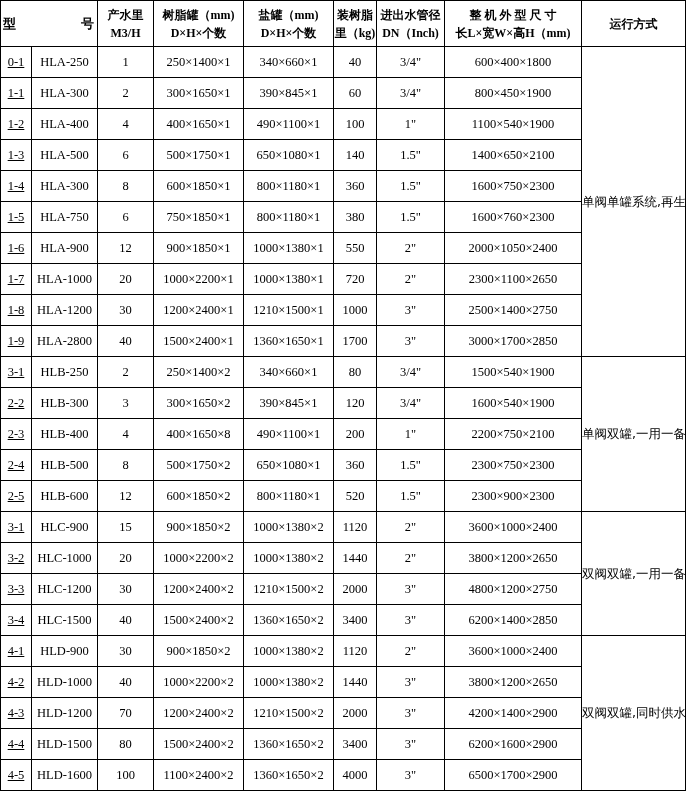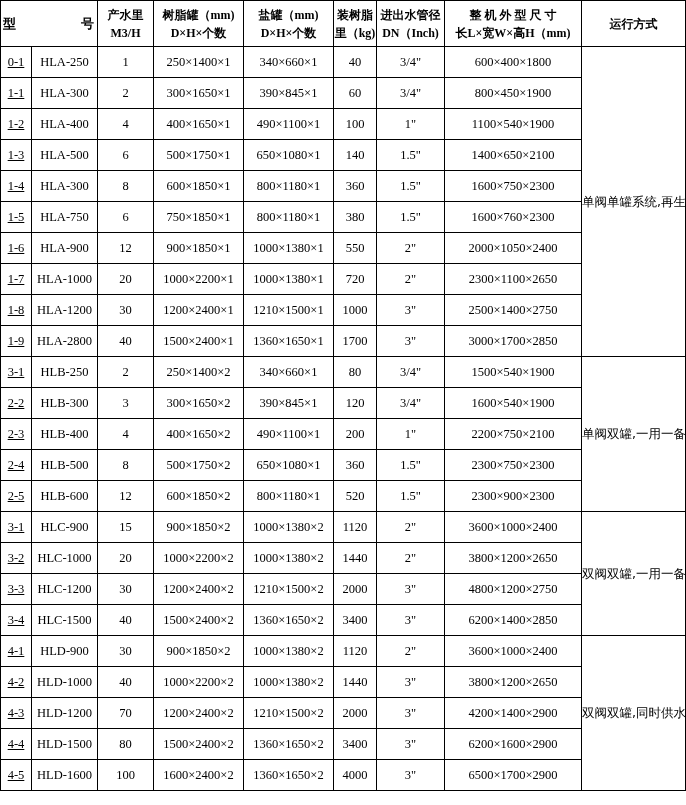--- a/index.html
+++ b/index.html
@@ -214,21 +214,21 @@
         <td>300×1650×2</td>
         <td>390×845×1</td>
         <td>120</td>
         <td>3/4"</td>
         <td>1600×540×1900</td>
       </tr>
       <tr>
         <td class="code">2-3</td>
         <td class="model">HLB-400</td>
         <td>4</td>
-        <td>400×1650×2</td>
+        <td>400×1650×8</td>
         <td>490×1100×1</td>
         <td>200</td>
         <td>1"</td>
         <td>2200×750×2100</td>
       </tr>
       <tr>
         <td class="code">2-4</td>
         <td class="model">HLB-500</td>
         <td>8</td>
         <td>500×1750×2</td>
@@ -326,20 +326,20 @@
         <td>1500×2400×2</td>
         <td>1360×1650×2</td>
         <td>3400</td>
         <td>3"</td>
         <td>6200×1600×2900</td>
       </tr>
       <tr>
         <td class="code">4-5</td>
         <td class="model">HLD-1600</td>
         <td>100</td>
-        <td>1600×2400×2</td>
+        <td>1100×2400×2</td>
         <td>1360×1650×2</td>
         <td>4000</td>
         <td>3"</td>
         <td>6500×1700×2900</td>
       </tr>
     </tbody>
 </table>
 
 </body></html>

